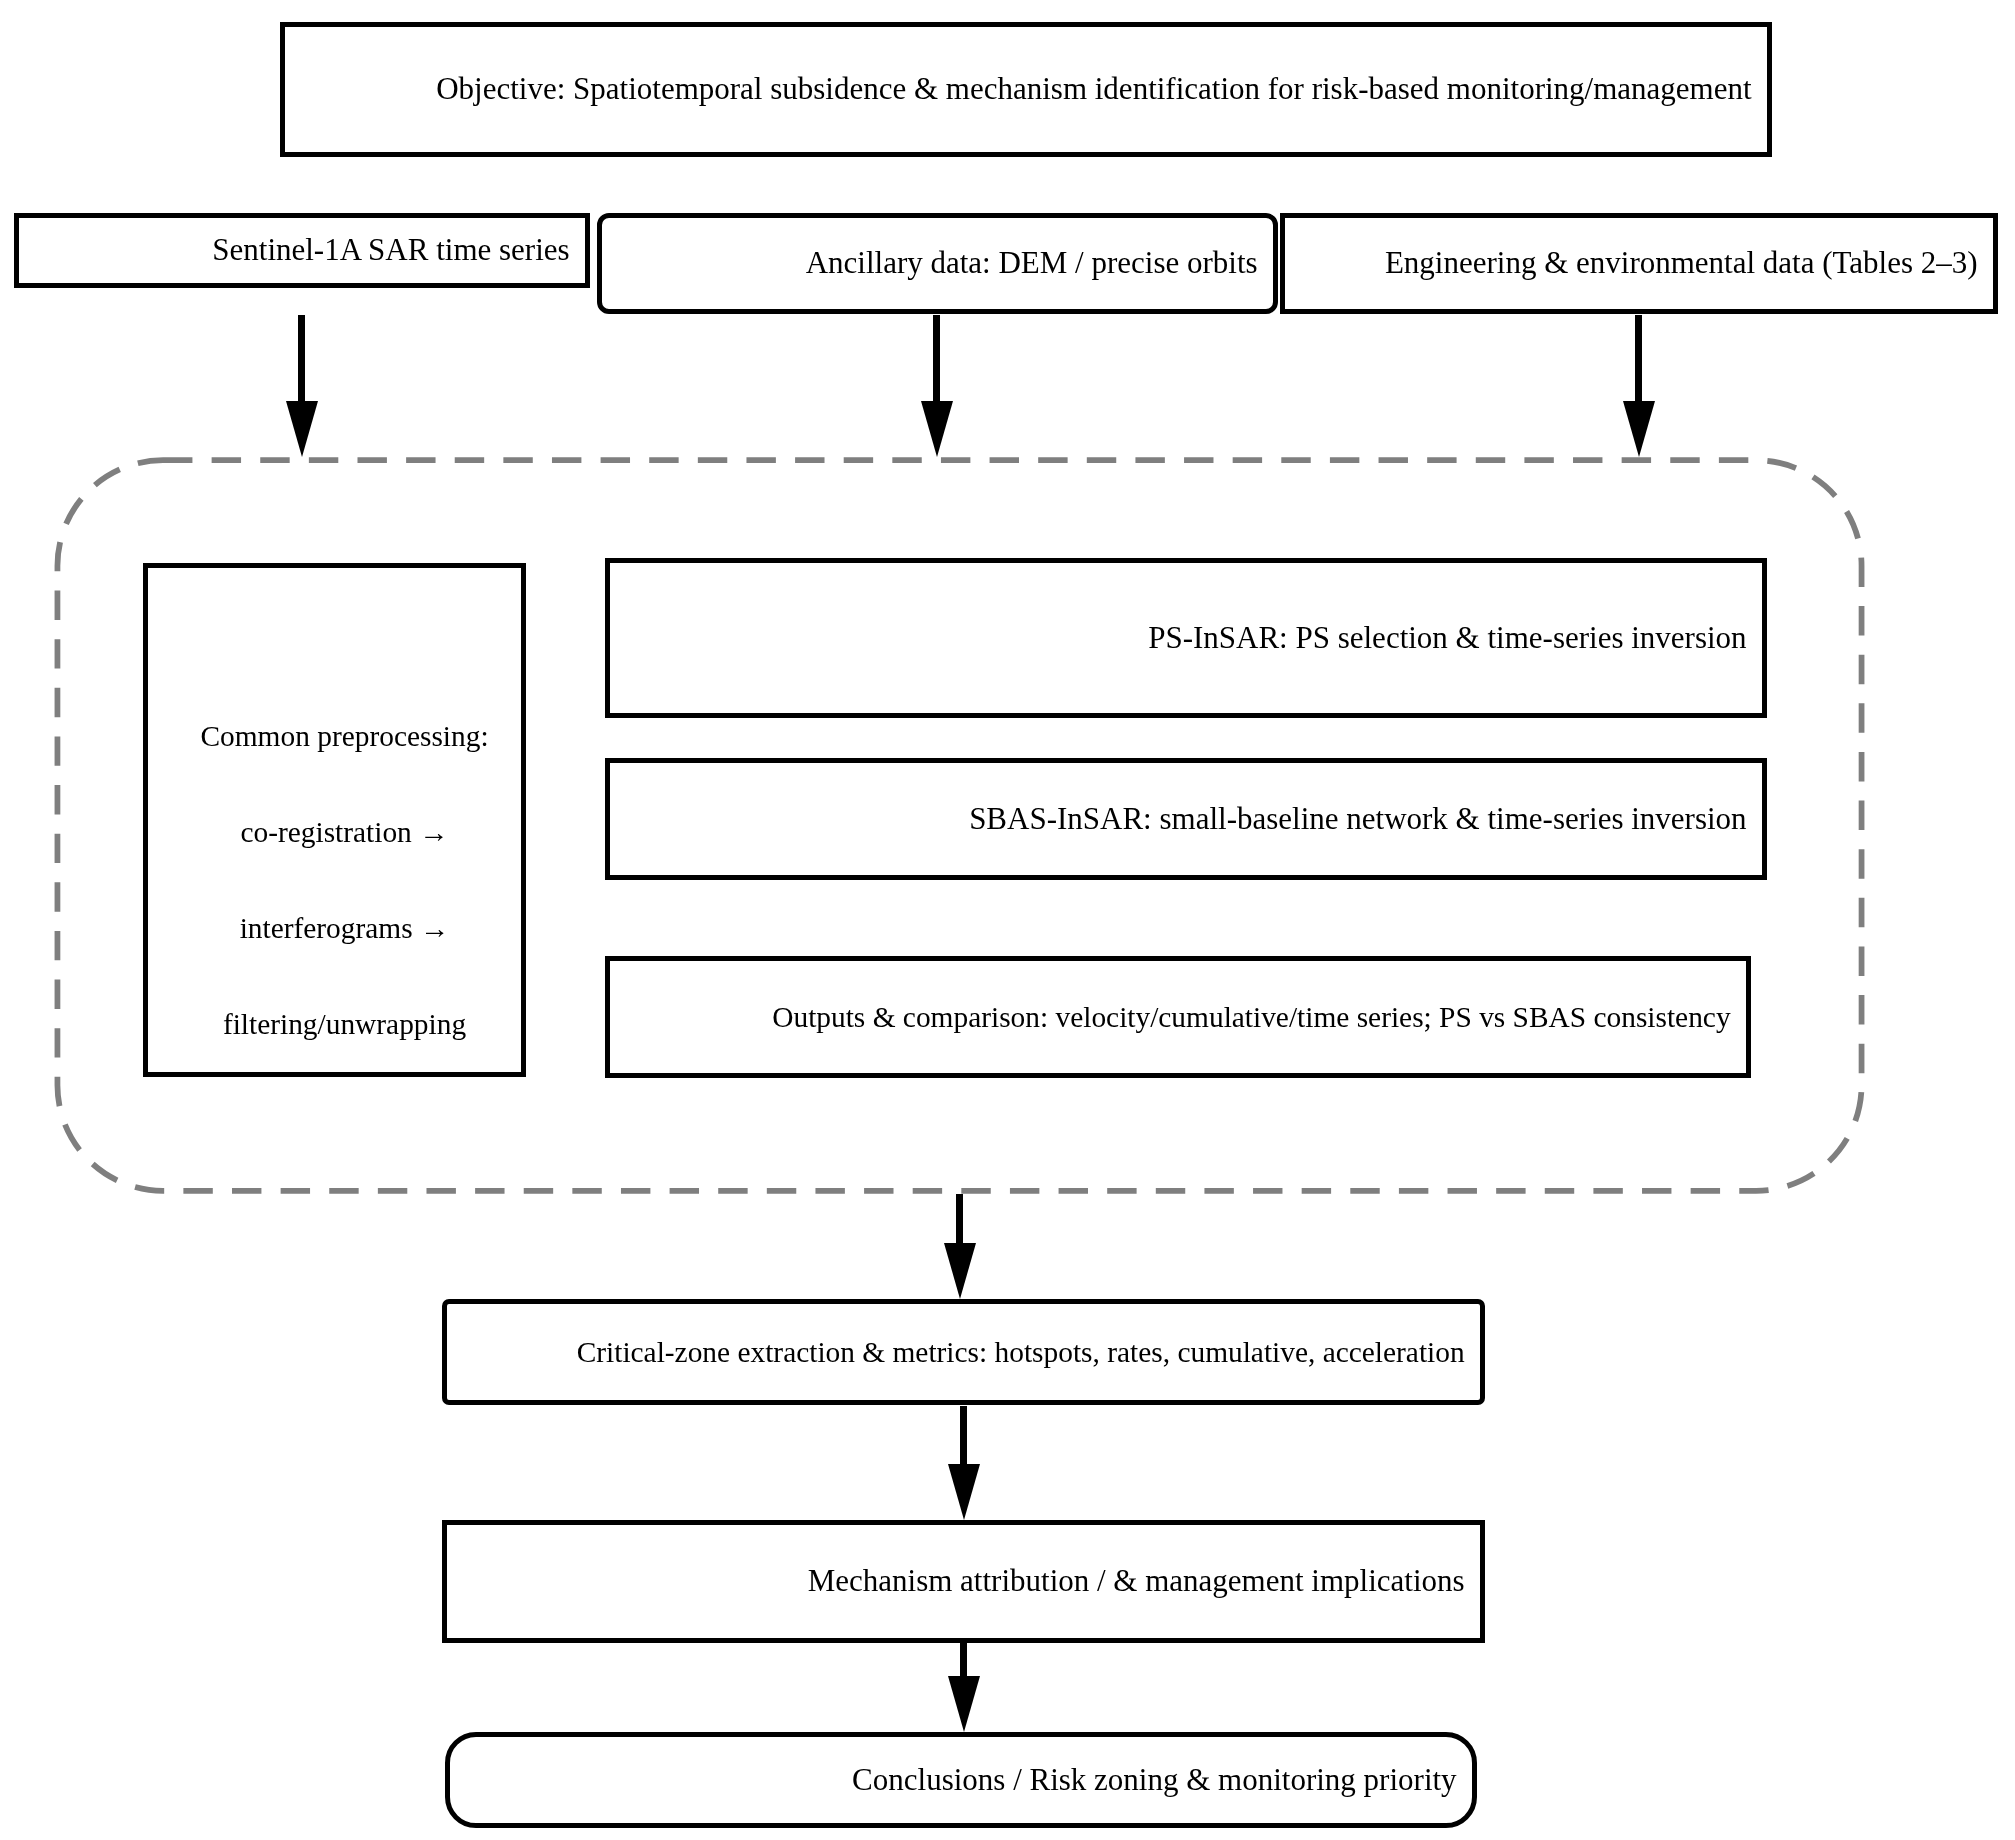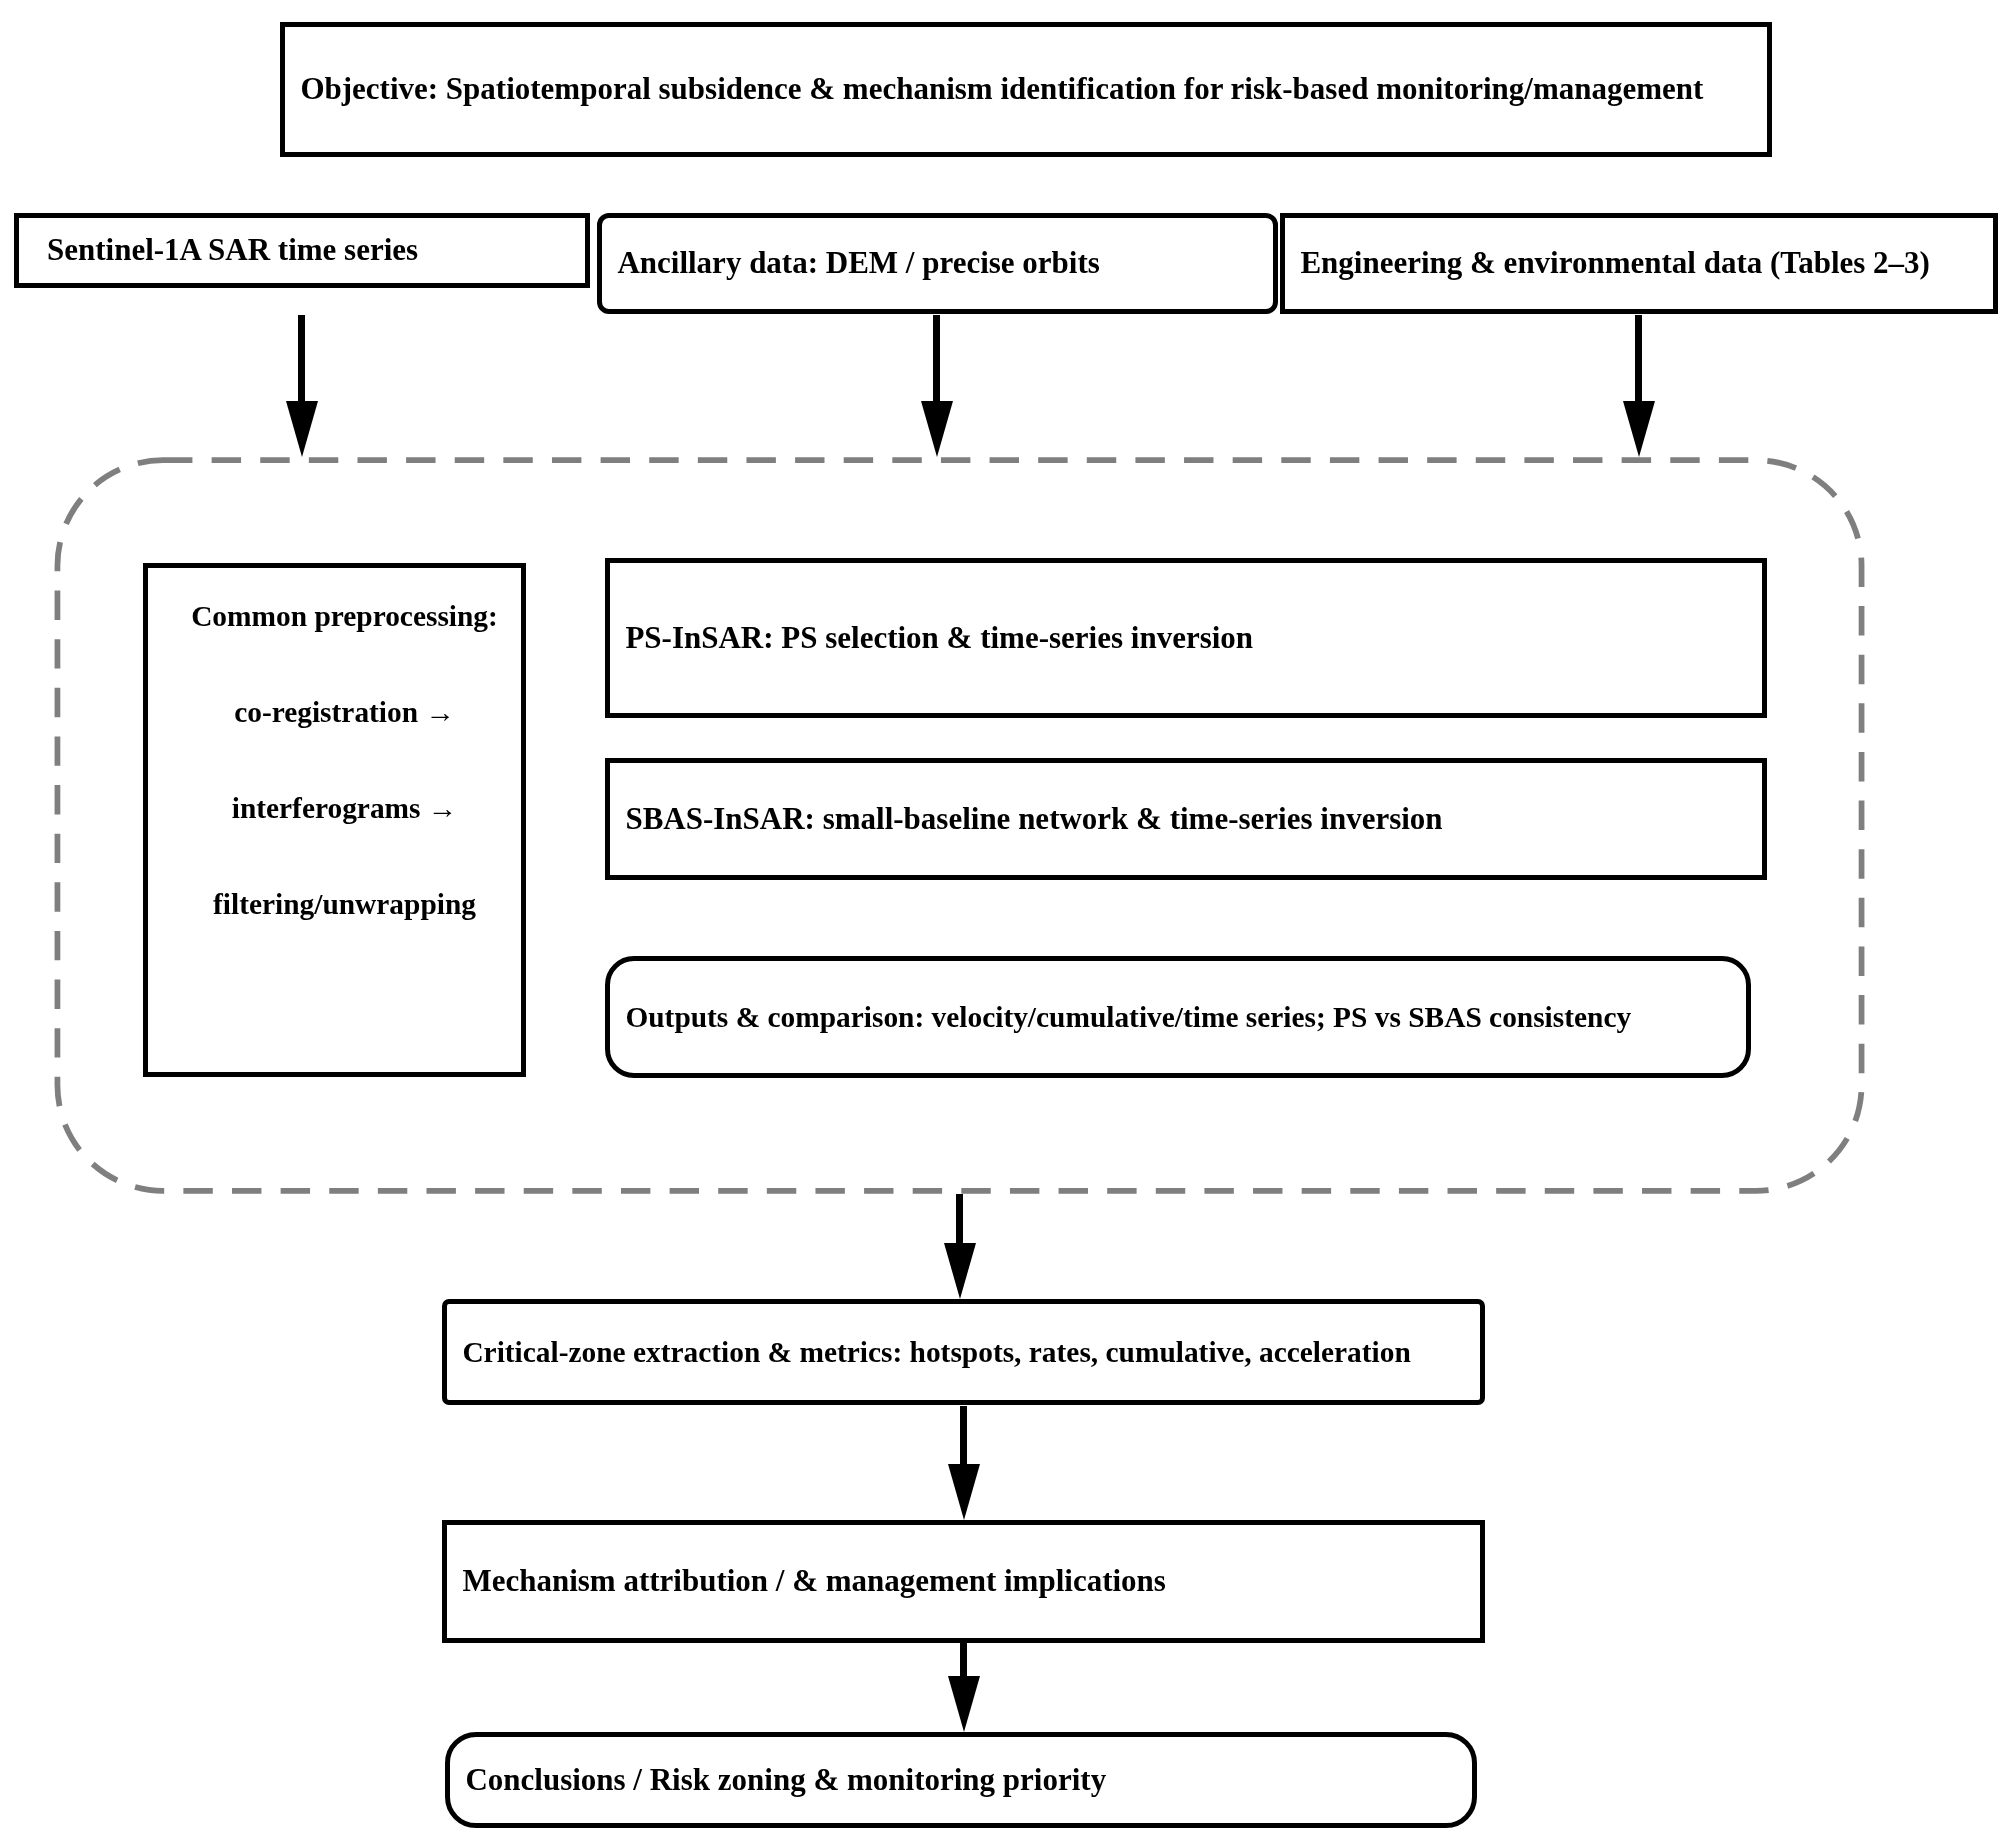--- a/index.html
+++ b/index.html
@@ -14,38 +14,37 @@
     background: #ffffff;
     font-family: "Liberation Serif", "DejaVu Serif", serif;
     color: #000000;
   }
   .box {
     position: absolute;
     border: 5.8px solid #000000;
     background: #ffffff;
     display: flex;
     align-items: center;
-    justify-content: flex-start;
+    justify-content: flex-end;
     text-align: center;
     font-size: 31px;
     line-height: 1.25;
     box-sizing: border-box;
     padding: 0 15.4px;
-    font-weight: bold;
   }
   .objective      { left: 280px;  top: 22px;   width: 1492px; height: 135px; }
   .input-1        { left: 14px;   top: 213px;  width: 576px;  height: 75px; padding-left: 28px; }
   .input-2        { left: 597px;  top: 213px;  width: 681px; height: 101px; border-radius: 12px; }
   .input-3        { left: 1280px; top: 213px;  width: 718px; height: 101px; }
   .prep           { left: 143px;  top: 563px;  width: 383px;  height: 514px;
                     flex-direction: column; font-size: 29.4px; }
   .prep .prep-line { line-height: 96px; white-space: nowrap; margin-left: 20px; }
   .method-ps      { left: 605px;  top: 558px;  width: 1162px; height: 160px; }
   .method-sbas    { left: 605px;  top: 758px; width: 1162px; height: 122px; }
-  .method-out     { left: 605px;  top: 956px; width: 1146px; height: 122px; font-size: 29.4px; border-radius: 29px; }
+  .method-out     { left: 605px;  top: 956px; width: 1146px; height: 122px; font-size: 29.4px; }
   .critical       { left: 442px;  top: 1299px; width: 1043px; height: 106px; font-size: 29.4px; border-radius: 7px; }
   .mechanism      { left: 442px;  top: 1520px; width: 1043px; height: 123px; }
   .conclusions    { left: 445px;  top: 1732px; width: 1032px; height: 96px; border-radius: 31px; }
 
   .dashed-group {
     position: absolute;
     left: 54px;
     top: 457px;
     width: 1811px;
     height: 737px;

